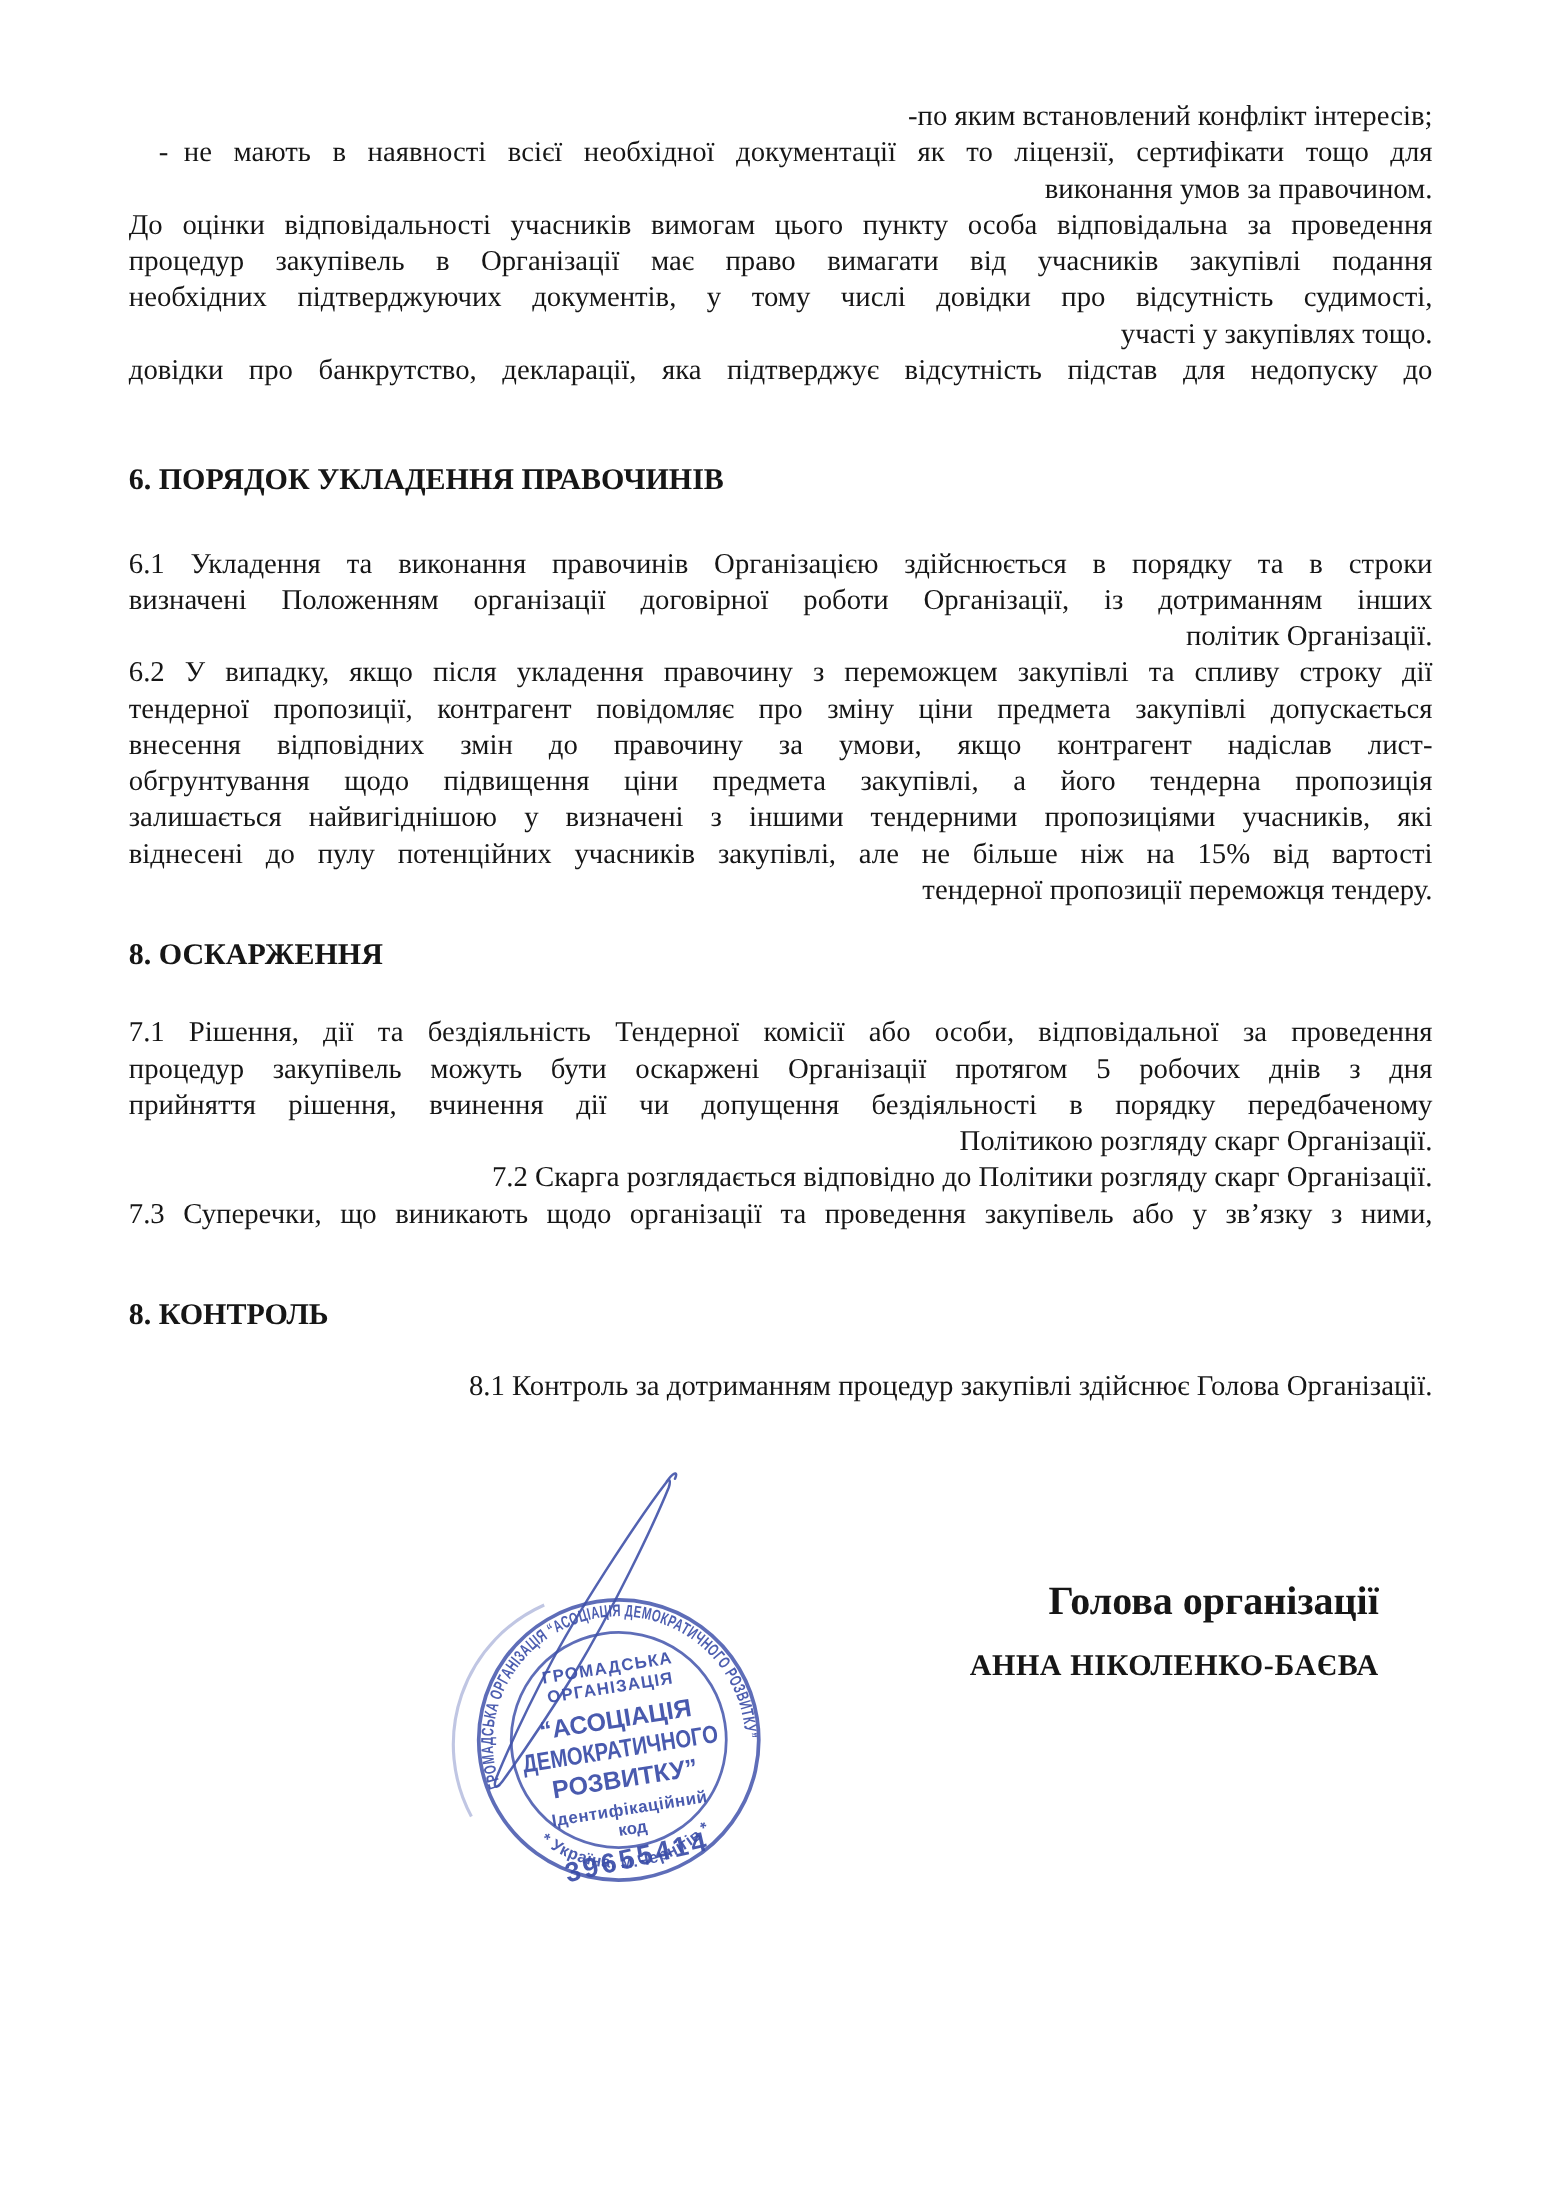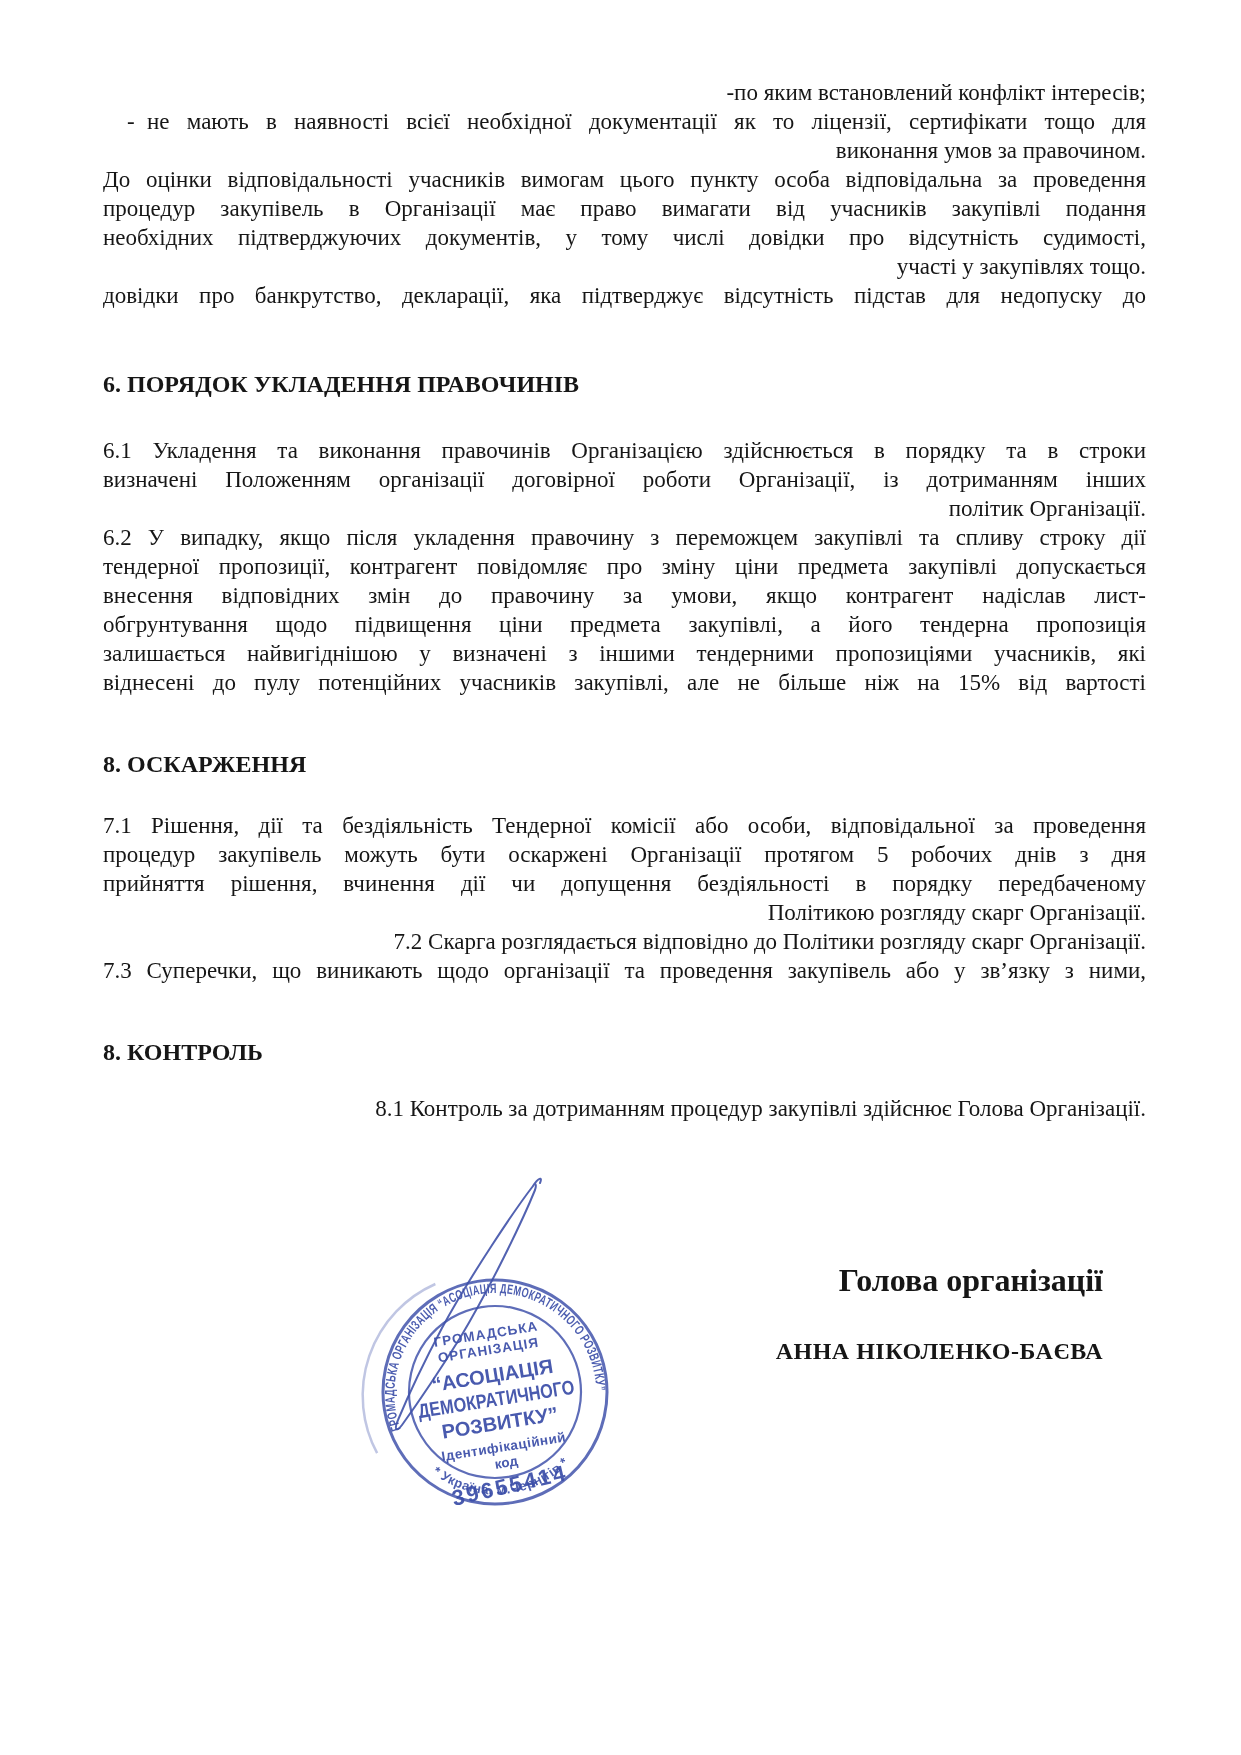--- a/index.html
+++ b/index.html
@@ -9,21 +9,21 @@
   }
   .block { position:absolute; left:103px; width:1043px; font-size:23px; line-height:29px; }
   .line.j { text-align:justify; text-align-last:justify; }
   .line.l { text-align:right; }
   .line.bullet { padding-left:24px; box-sizing:border-box; }
   .dash { display:inline-block; width:20px; }
   .heading { position:absolute; left:103px; width:1043px; 
              font-weight:bold; font-size:24px; line-height:29px; }
   .sig { position:absolute; left:103px; width:1000px; text-align:right; font-weight:bold; }
   .sig.title { font-size:32px; }
-  .sig.name  { font-size:24px; letter-spacing:0.5px;margin-top:18px; }
+  .sig.name  { font-size:24px; letter-spacing:0.5px; }
   .stampwrap { position:absolute; left:320px; top:1128px; width:360px; height:400px; }
   svg text, svg textPath { font-family:"Liberation Sans", sans-serif; }
 </style>
 </head>
 <body>
 
 <div class="page">
 
   <div class="block" style="top:78px">
     <div class="line l bullet"><span class="dash">-</span><span>по яким встановлений конфлікт інтересів;</span></div>
@@ -44,20 +44,21 @@
     <div class="line l">політик Організації.</div>
   </div>
 
   <div class="block" style="top:523px">
     <div class="line j">6.2 У випадку, якщо після укладення правочину з переможцем закупівлі та спливу строку дії</div>
     <div class="line j">тендерної пропозиції, контрагент повідомляє про зміну ціни предмета закупівлі допускається</div>
     <div class="line j">внесення відповідних змін до правочину за умови, якщо контрагент надіслав лист-</div>
     <div class="line j">обгрунтування щодо підвищення ціни предмета закупівлі, а його тендерна пропозиція</div>
     <div class="line j">залишається найвигіднішою у визначені з іншими тендерними пропозиціями учасників, які</div>
     <div class="line j">віднесені до пулу потенційних учасників закупівлі, але не більше ніж на 15% від вартості</div>
+    <div class="line l">тендерної пропозиції переможця тендеру.</div>
   </div>
 
   <div class="heading" style="top:750px">8. ОСКАРЖЕННЯ</div>
 
   <div class="block" style="top:811px">
     <div class="line j">7.1 Рішення, дії та бездіяльність Тендерної комісії або особи, відповідальної за проведення</div>
     <div class="line j">процедур закупівель можуть бути оскаржені Організації протягом 5 робочих днів з дня</div>
     <div class="line j">прийняття рішення, вчинення дії чи допущення бездіяльності в порядку передбаченому</div>
     <div class="line l">Політикою розгляду скарг Організації.</div>
   </div>

